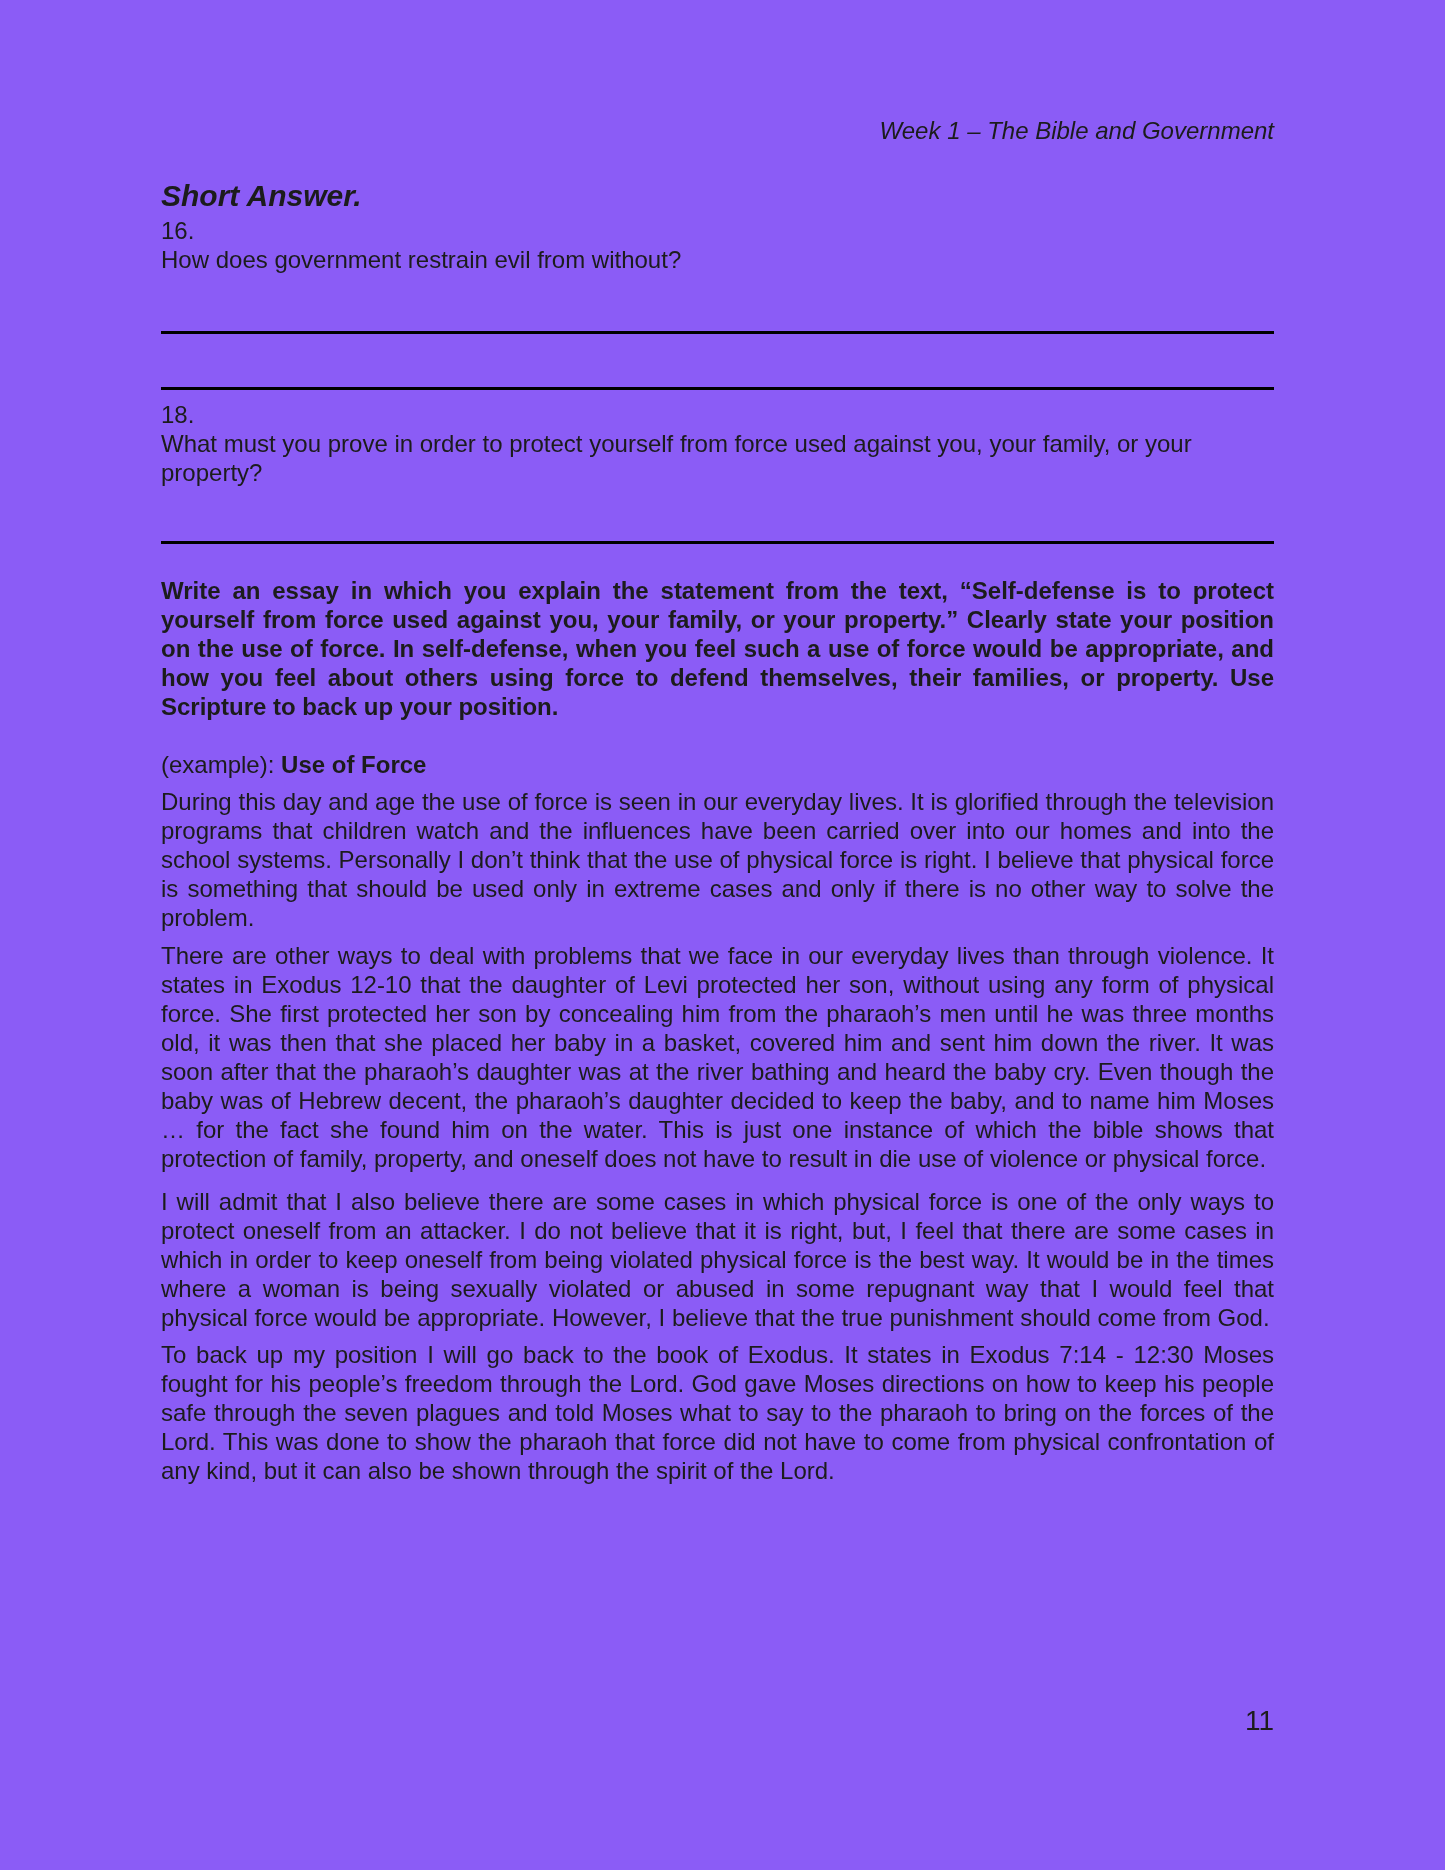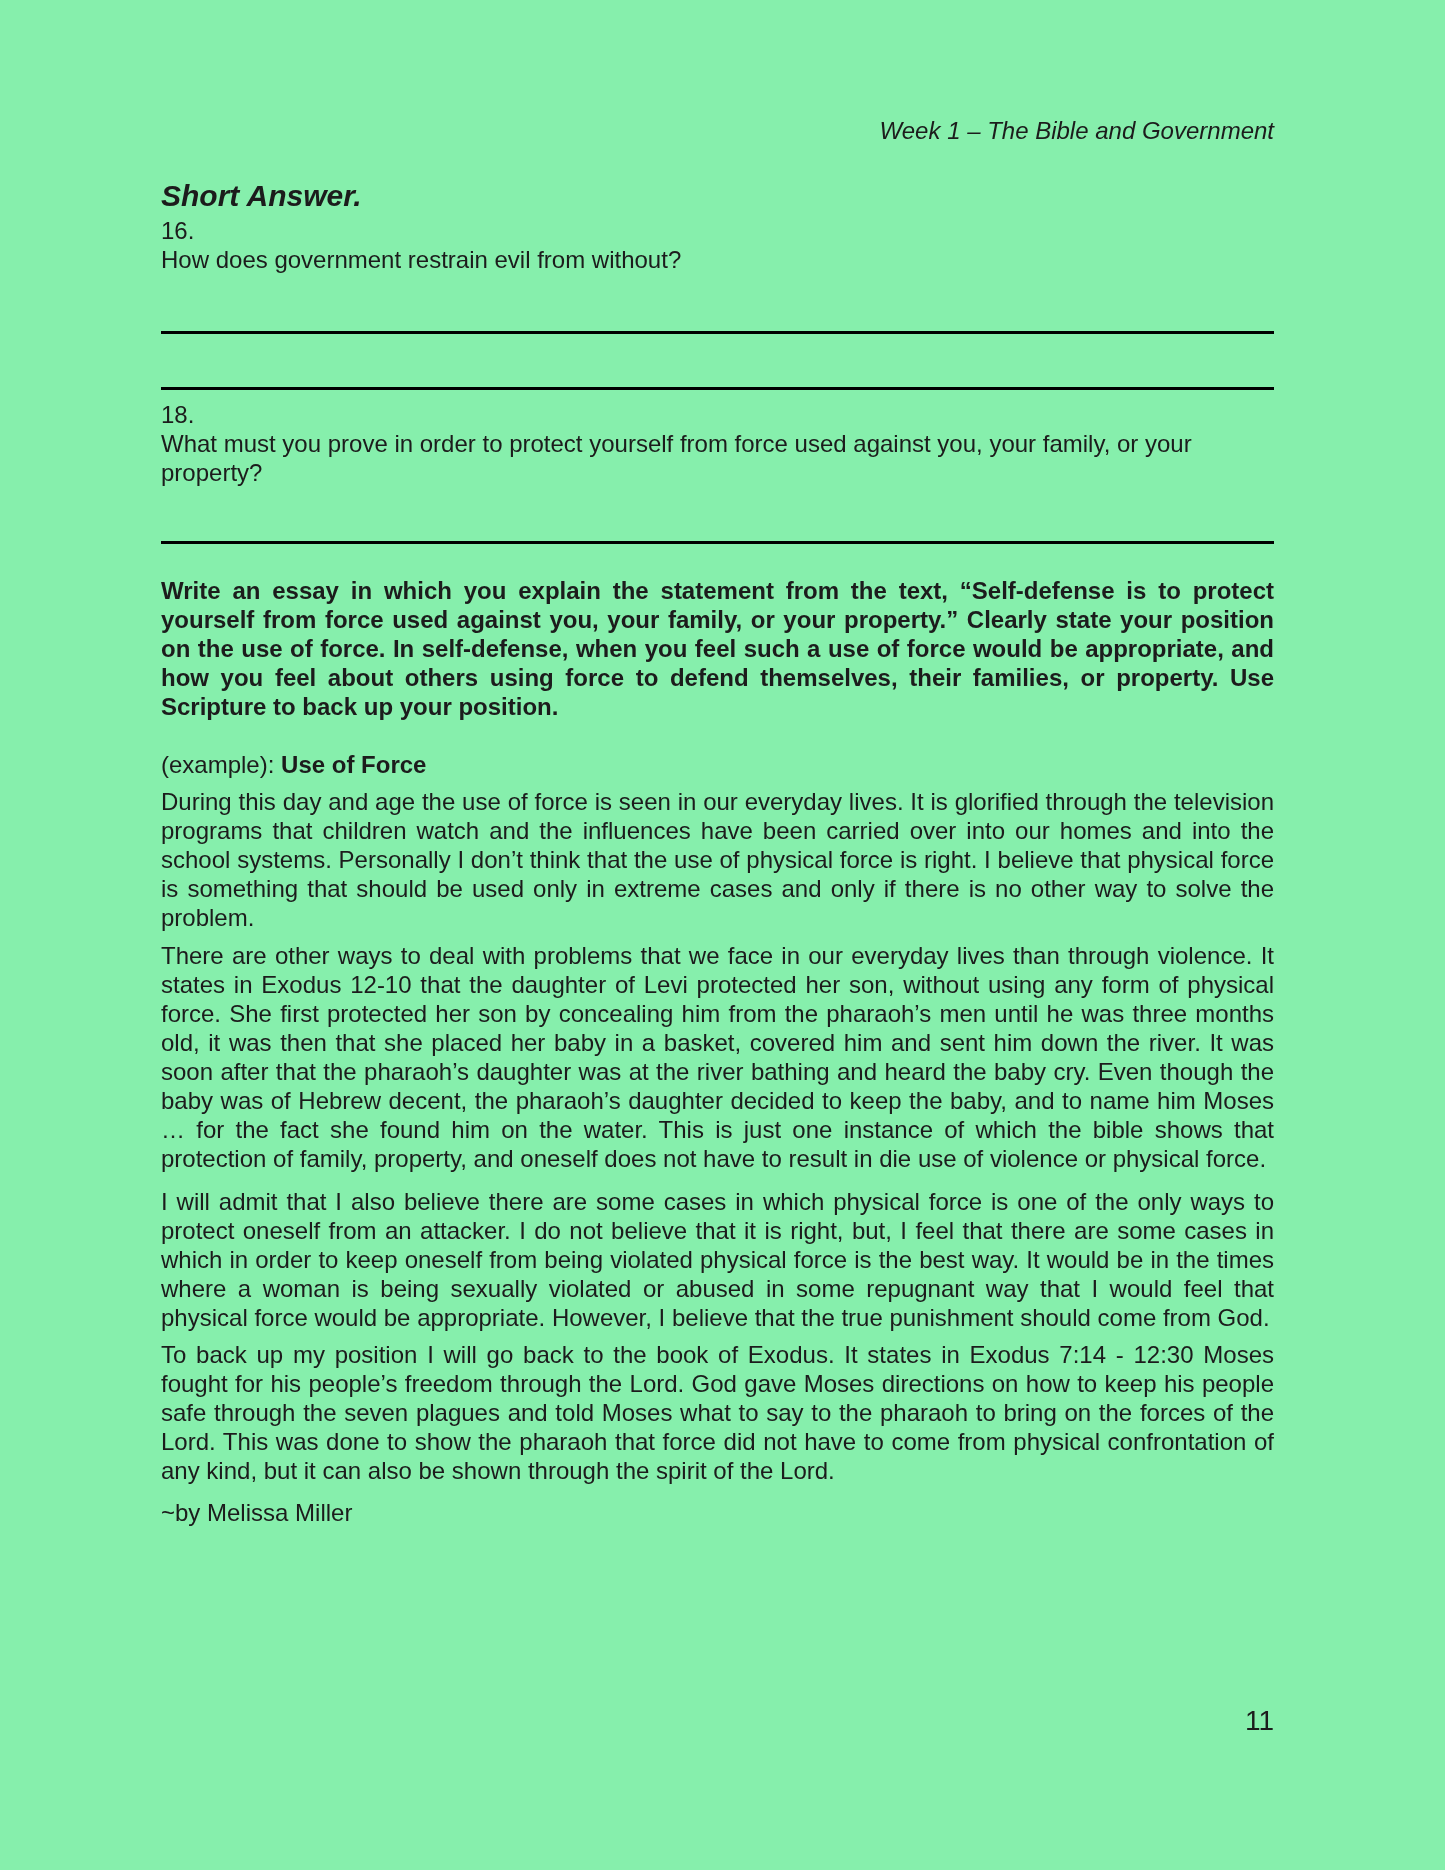--- a/index.html
+++ b/index.html
@@ -1,20 +1,20 @@
 <!DOCTYPE html>
 <html><head>
 <meta charset="utf-8">
 <style>
   html, body { margin: 0; padding: 0; background: #fff; }
   .page {
     position: relative;
     width: 1445px;
     height: 1870px;
-    background: #86efac;
+    background: #8b5cf6;
     overflow: hidden;
     font-family: "Liberation Sans", sans-serif;
     font-size: 24px;
     line-height: 29px;
     color: #1c1c1c;
   }
   .content {
     position: absolute;
     left: 161px;
     right: 171px;
@@ -113,19 +113,18 @@
     <p class="example-line">
       <span>(example):</span>
       <span class="bold">Use of Force</span>
     </p>
 
     <p class="para p1">During this day and age the use of force is seen in our everyday lives. It is glorified through the television programs that children watch and the influences have been carried over into our homes and into the school systems. Personally I don’t think that the use of physical force is right. I believe that physical force is something that should be used only in extreme cases and only if there is no other way to solve the problem.</p>
     <p class="para p2">There are other ways to deal with problems that we face in our everyday lives than through violence. It states in Exodus 12-10 that the daughter of Levi protected her son, without using any form of physical force. She first protected her son by concealing him from the pharaoh’s men until he was three months old, it was then that she placed her baby in a basket, covered him and sent him down the river. It was soon after that the pharaoh’s daughter was at the river bathing and heard the baby cry. Even though the baby was of Hebrew decent, the pharaoh’s daughter decided to keep the baby, and to name him Moses … for the fact she found him on the water. This is just one instance of which the bible shows that protection of family, property, and oneself does not have to result in die use of violence or physical force.</p>
     <p class="para p3">I will admit that I also believe there are some cases in which physical force is one of the only ways to protect oneself from an attacker. I do not believe that it is right, but, I feel that there are some cases in which in order to keep oneself from being violated physical force is the best way. It would be in the times where a woman is being sexually violated or abused in some repugnant way that I would feel that physical force would be appropriate. However, I believe that the true punishment should come from God.</p>
     <p class="para p4">To back up my position I will go back to the book of Exodus. It states in Exodus 7:14 - 12:30 Moses fought for his people’s freedom through the Lord. God gave Moses directions on how to keep his people safe through the seven plagues and told Moses what to say to the pharaoh to bring on the forces of the Lord. This was done to show the pharaoh that force did not have to come from physical confrontation of any kind, but it can also be shown through the spirit of the Lord.</p>
 
-    <p class="byline">~by Melissa Miller</p>
   </div>
 
   <div class="footer">
     <div class="page-number">11</div>
   </div>
 </div>
 
 </body></html>

